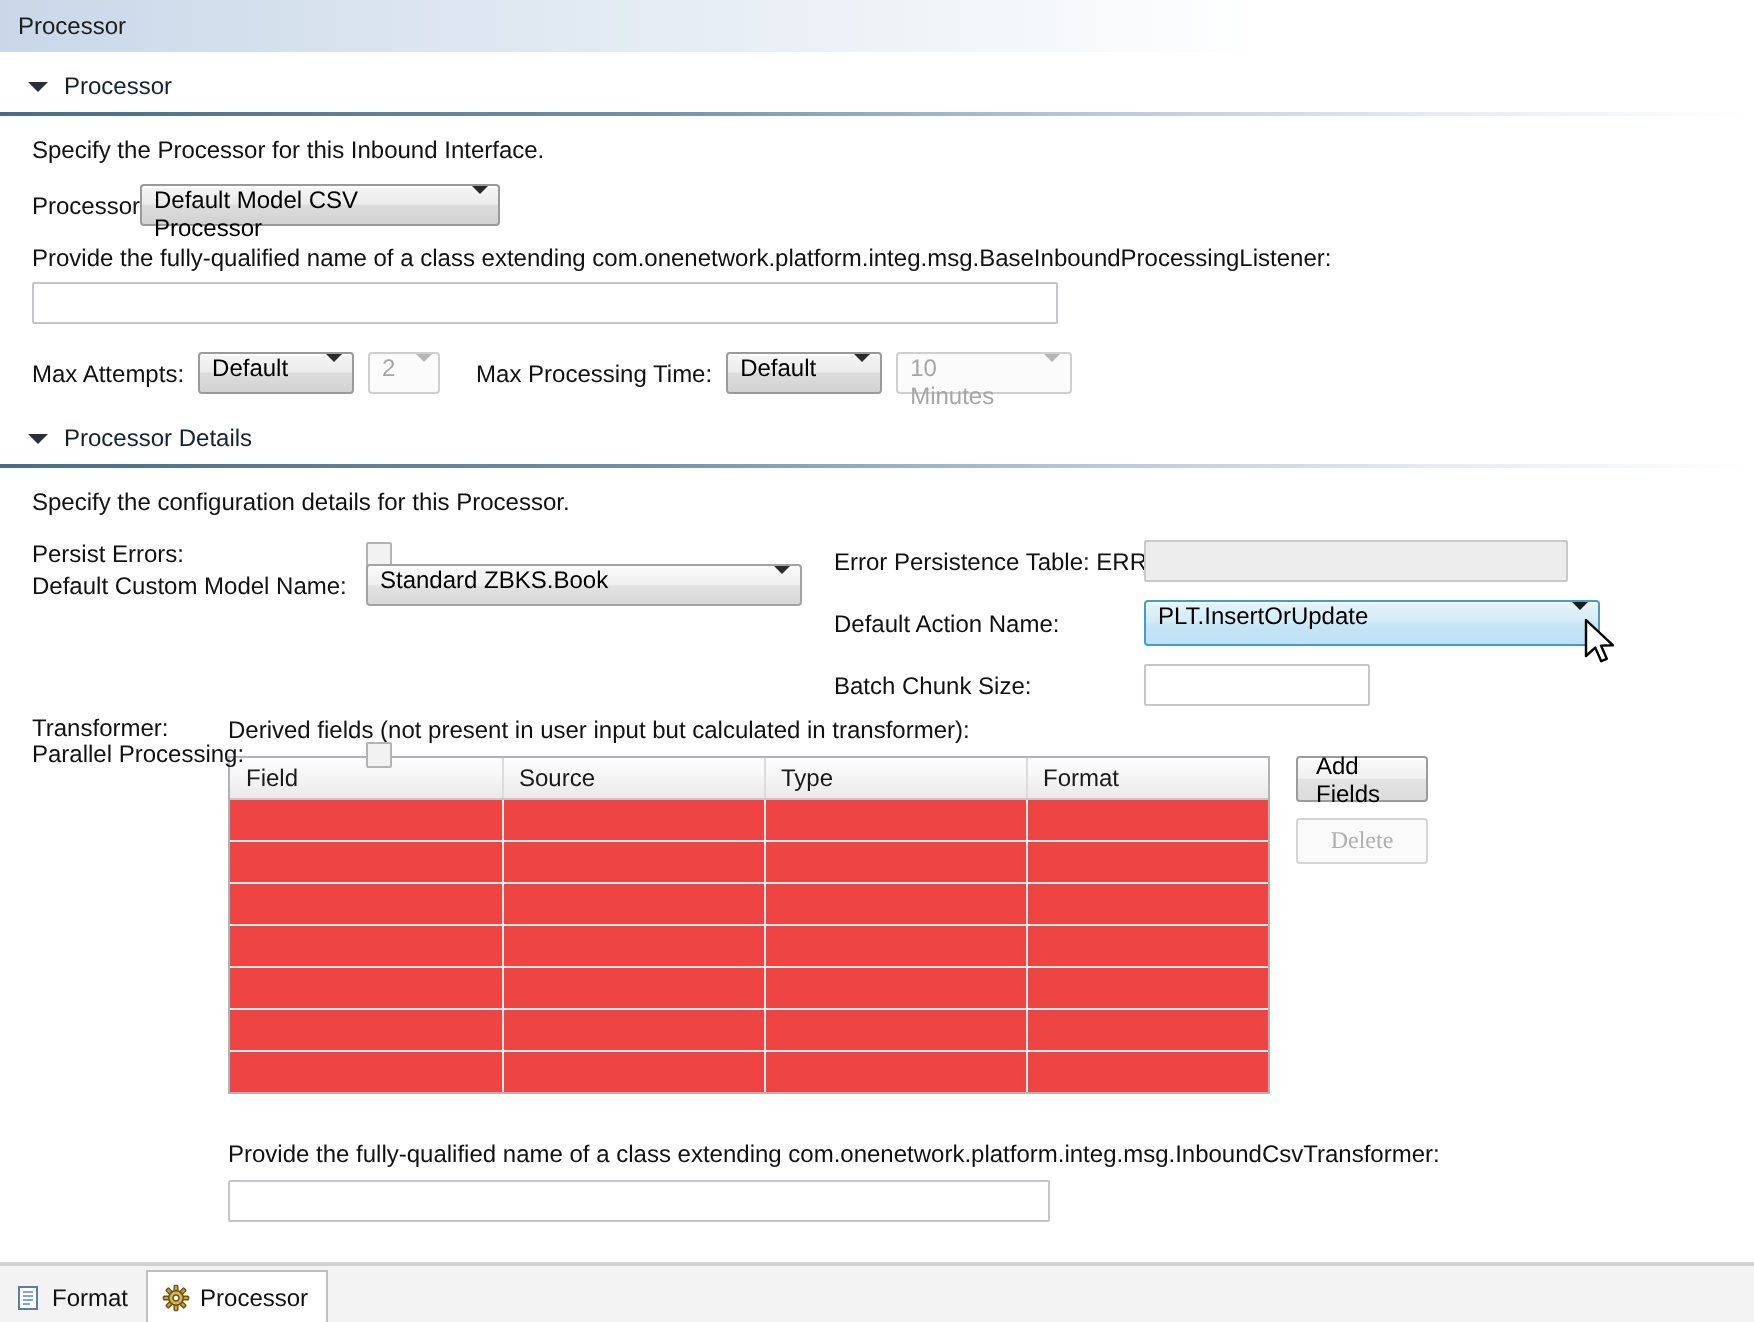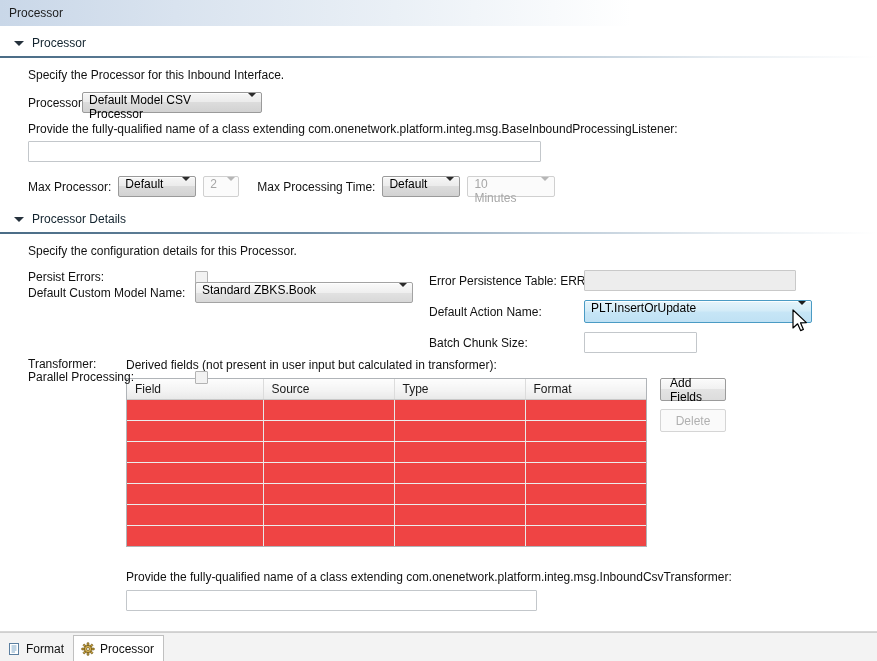--- a/index.html
+++ b/index.html
@@ -59,21 +59,21 @@
     font-size: 12px;
     color: #12232e;
   }
   .section-rule {
     height: 2px;
     margin-top: 4px;
     background: linear-gradient(to right, #4a6c86 0%, #6f8da5 35%, #b8c8d6 62%, #e6ecf1 82%, #ffffff 100%);
   }
 
   .section-content {
-    padding: 10px 0 0 28px;
+    padding: 10px 0 0 16px;
   }
   .hint {
     font-size: 12px;
     color: #111111;
     margin-bottom: 10px;
   }
 
   
   .row {
     display: flex;
@@ -310,21 +310,21 @@
           <span>Default Model CSV Processor</span>
           <span class="arrow"></span>
         </span>
       </div>
 
       <div class="hint" style="margin-top:6px;margin-bottom:5px;">Provide the fully-qualified name of a class extending com.onenetwork.platform.integ.msg.BaseInboundProcessingListener:</div>
 
       <input class="txt" style="width: 513px;" type="text" value="">
 
       <div class="row" style="margin-top:14px;">
-        <span class="lbl">Max Processor:</span>
+        <span class="lbl">Max Attempts:</span>
         <span class="combo" style="width:78px;margin-left:7px;">
           <span>Default</span>
           <span class="arrow"></span>
         </span>
         <span class="combo disabled" style="width:36px;margin-left:7px;">
           <span>2</span>
           <span class="arrow"></span>
         </span>
 
         <span class="lbl" style="margin-left:18px;">Max Processing Time:</span>
@@ -462,21 +462,21 @@
                     <td></td>
                     <td></td>
                     <td></td>
                   </tr>
               </tbody>
             </table>
           </div>
 
           <div style="margin-left:13px;display:flex;flex-direction:column;gap:8px;">
             <span class="btn" style="width:66px;">Add Fields</span>
-            <span class="btn disabled" style="width:66px;">Delete</span>
+            <span class="btn disabled" style="width:66px;font-family:Liberation Serif, serif;">Delete</span>
           </div>
         </div>
 
         <div class="hint" style="margin-top:23px;margin-bottom:6px;">Provide the fully-qualified name of a class extending com.onenetwork.platform.integ.msg.InboundCsvTransformer:</div>
         <input class="txt" style="width: 411px;" type="text" value="">
       </div>
 
     </div>
   </div>
 </div>

